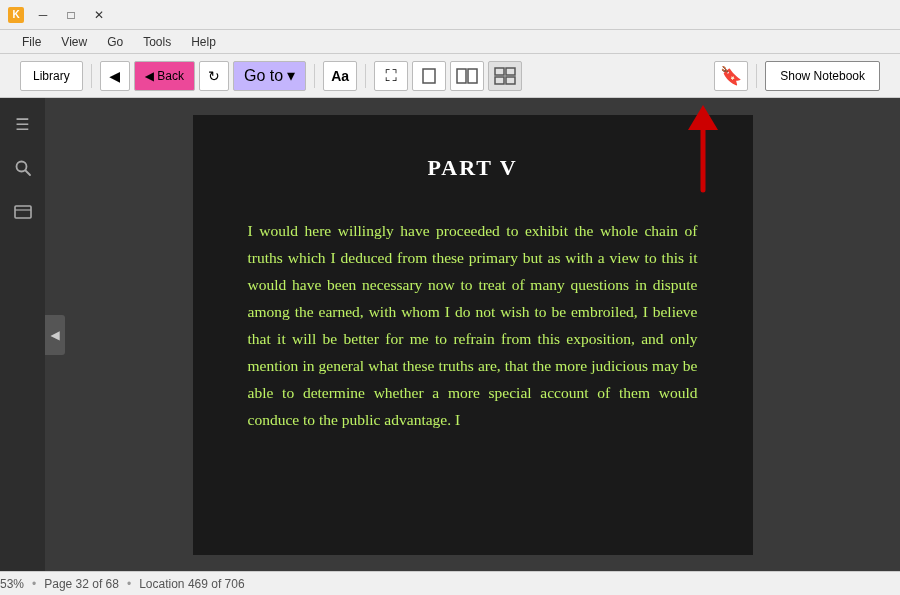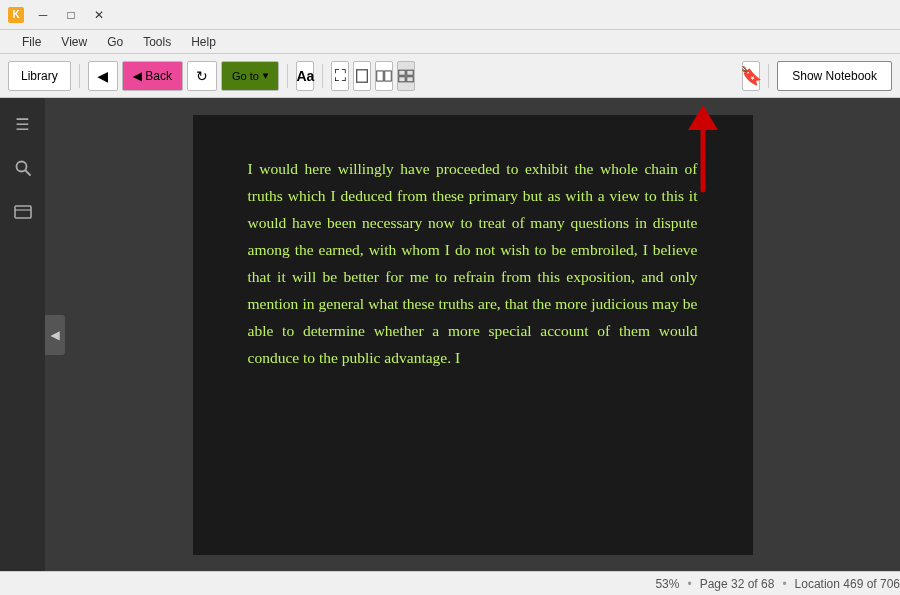--- a/index.html
+++ b/index.html
@@ -58,21 +58,21 @@
       height: 100%;
       display: flex; align-items: center;
     }
 
     
     #toolbar {
       background: #f0f0f0;
       height: 44px;
       display: flex;
       align-items: center;
-      padding: 0 8px;
+      padding: 0 20px;
       border-bottom: 1px solid #ccc;
       gap: 4px;
     }
     .toolbar-btn {
       height: 30px;
       padding: 0 12px;
       border: 1px solid #bbb;
       background: white;
       cursor: pointer;
       font-size: 12px;
@@ -90,30 +90,30 @@
       background: white;
       cursor: pointer;
       font-size: 14px;
       display: flex; align-items: center; justify-content: center;
       border-radius: 2px;
     }
     .goto-btn {
       height: 30px;
       padding: 0 10px;
       border: 1px solid #bbb;
-      background: #4d7c0f;
-      cursor: pointer;
-      font-size: 11px;
+      background: #c4b5fd;
+      cursor: pointer;
+      font-size: 16px;
       display: flex; align-items: center; gap: 4px;
       border-radius: 2px;
       text-align: right;
     }
     .sep { width: 1px; height: 24px; background: #ccc; margin: 0 4px; }
     .toolbar-icon-btn {
-      width: 18px; height: 30px;
+      width: 34px; height: 30px;
       border: 1px solid #bbb;
       background: white;
       cursor: pointer;
       display: flex; align-items: center; justify-content: center;
       border-radius: 2px;
       font-size: 16px;
     }
     .toolbar-icon-btn.active { background: #e0e0e0; }
     .spacer { flex: 1; }
     .show-notebook-btn {
@@ -213,21 +213,21 @@
       pointer-events: none;
     }
 
     
     #status-bar {
       height: 24px;
       background: #f0f0f0;
       border-top: 1px solid #ccc;
       display: flex;
       align-items: center;
-      justify-content: flex-end;
+      justify-content: flex-start;
       font-size: 12px;
       color: #555;
       gap: 8px;
     }
     .status-dot { color: #999; }
   </style>
 </head>
 <body>
 
 <div id="title-bar">
@@ -317,20 +317,21 @@
 
       <div id="red-arrow">
         <svg width="60" height="90" viewBox="0 0 60 90">
 
           <line x1="30" y1="85" x2="30" y2="20" stroke="#cc0000" stroke-width="5" stroke-linecap="round"></line>
 
           <polygon points="30,0 15,25 45,25" fill="#cc0000"></polygon>
         </svg>
       </div>
 
+      <div class="part-title">PART V</div>
       <div class="book-text">    I would here willingly have proceeded to exhibit the whole chain of truths which I deduced from these primary but as with a view to this it would have been necessary now to treat of many questions in dispute among the earned, with whom I do not wish to be em­broiled, I believe that it will be better for me to refrain from this exposition, and only mention in general what these truths are, that the more judicious may be able to determine whether a more special account of them would conduce to the public advantage. I</div>
     </div>
   </div>
 </div>
 
 <div id="status-bar">
   <span>53%</span>
   <span class="status-dot">•</span>
   <span>Page 32 of 68</span>
   <span class="status-dot">•</span>

